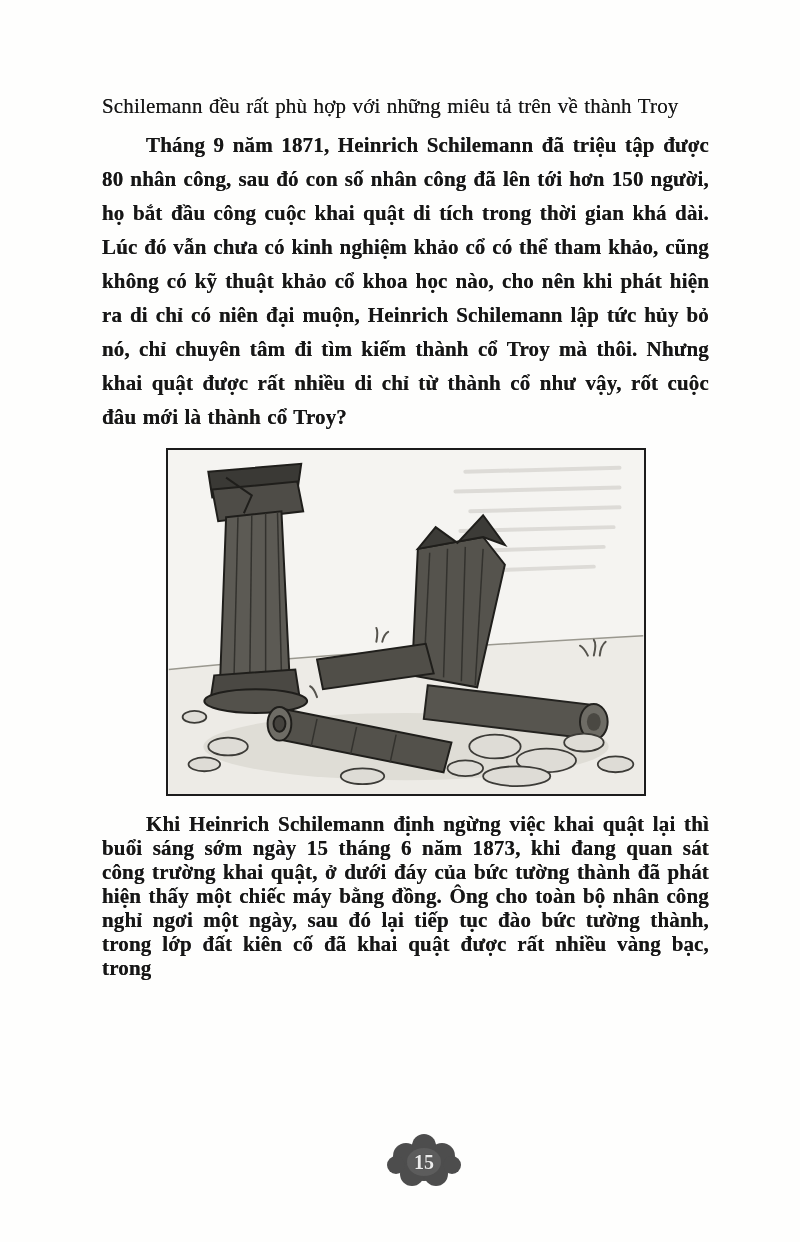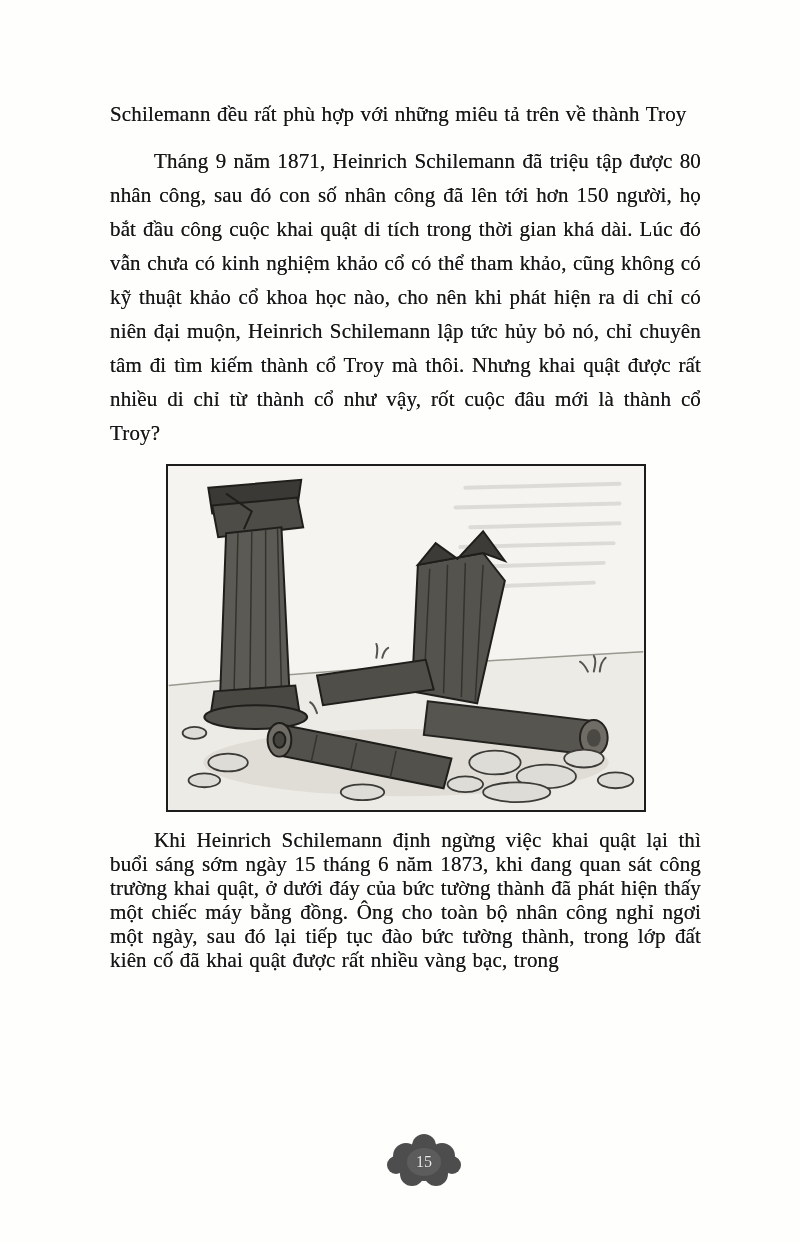--- a/index.html
+++ b/index.html
@@ -19,30 +19,30 @@
     inset: 0;
     background: #fefefd;
   }
   .content {
     position: absolute;
     left: 97px;
     top: 84px;
     width: 617px;
   }
   p.para {
-    margin: 13px;
+    margin: 5px;
     font-size: 21px;
     line-height: 34px;
     color: #161616;
     text-align: justify;
     text-shadow: 0 0 0.4px rgba(20,20,20,0.75);
     letter-spacing: 0.15px;
     word-spacing: 1px;
   }
-  p.para.indent { text-indent: 44px; }
+  p.para.indent { text-indent: 44px; font-weight: bold; }
   p.para.last { line-height: 24px; margin-top: 16px; }
 
   figure.illustration {
     margin: 14px auto 0 auto;
     width: 480px;
     height: 348px;
     border: 2px solid #1c1c1c;
     box-sizing: border-box;
     background: #f5f4f1;
     overflow: hidden;
@@ -56,22 +56,22 @@
     width: 84px;
     height: 58px;
   }
   .page-number-wrap svg { position: absolute; inset: 0; }
   .page-number {
     position: absolute;
     inset: 0;
     display: flex;
     align-items: center;
     justify-content: center;
-    font-size: 16px;
-    font-weight: normal;
+    font-size: 20px;
+    font-weight: bold;
     color: #ececec;
     text-shadow: 0 0 1px #2a2a2a;
     padding-top: 2px;
     box-sizing: border-box;
   }
 </style>
 </head>
 <body>
 
 <div class="page">

